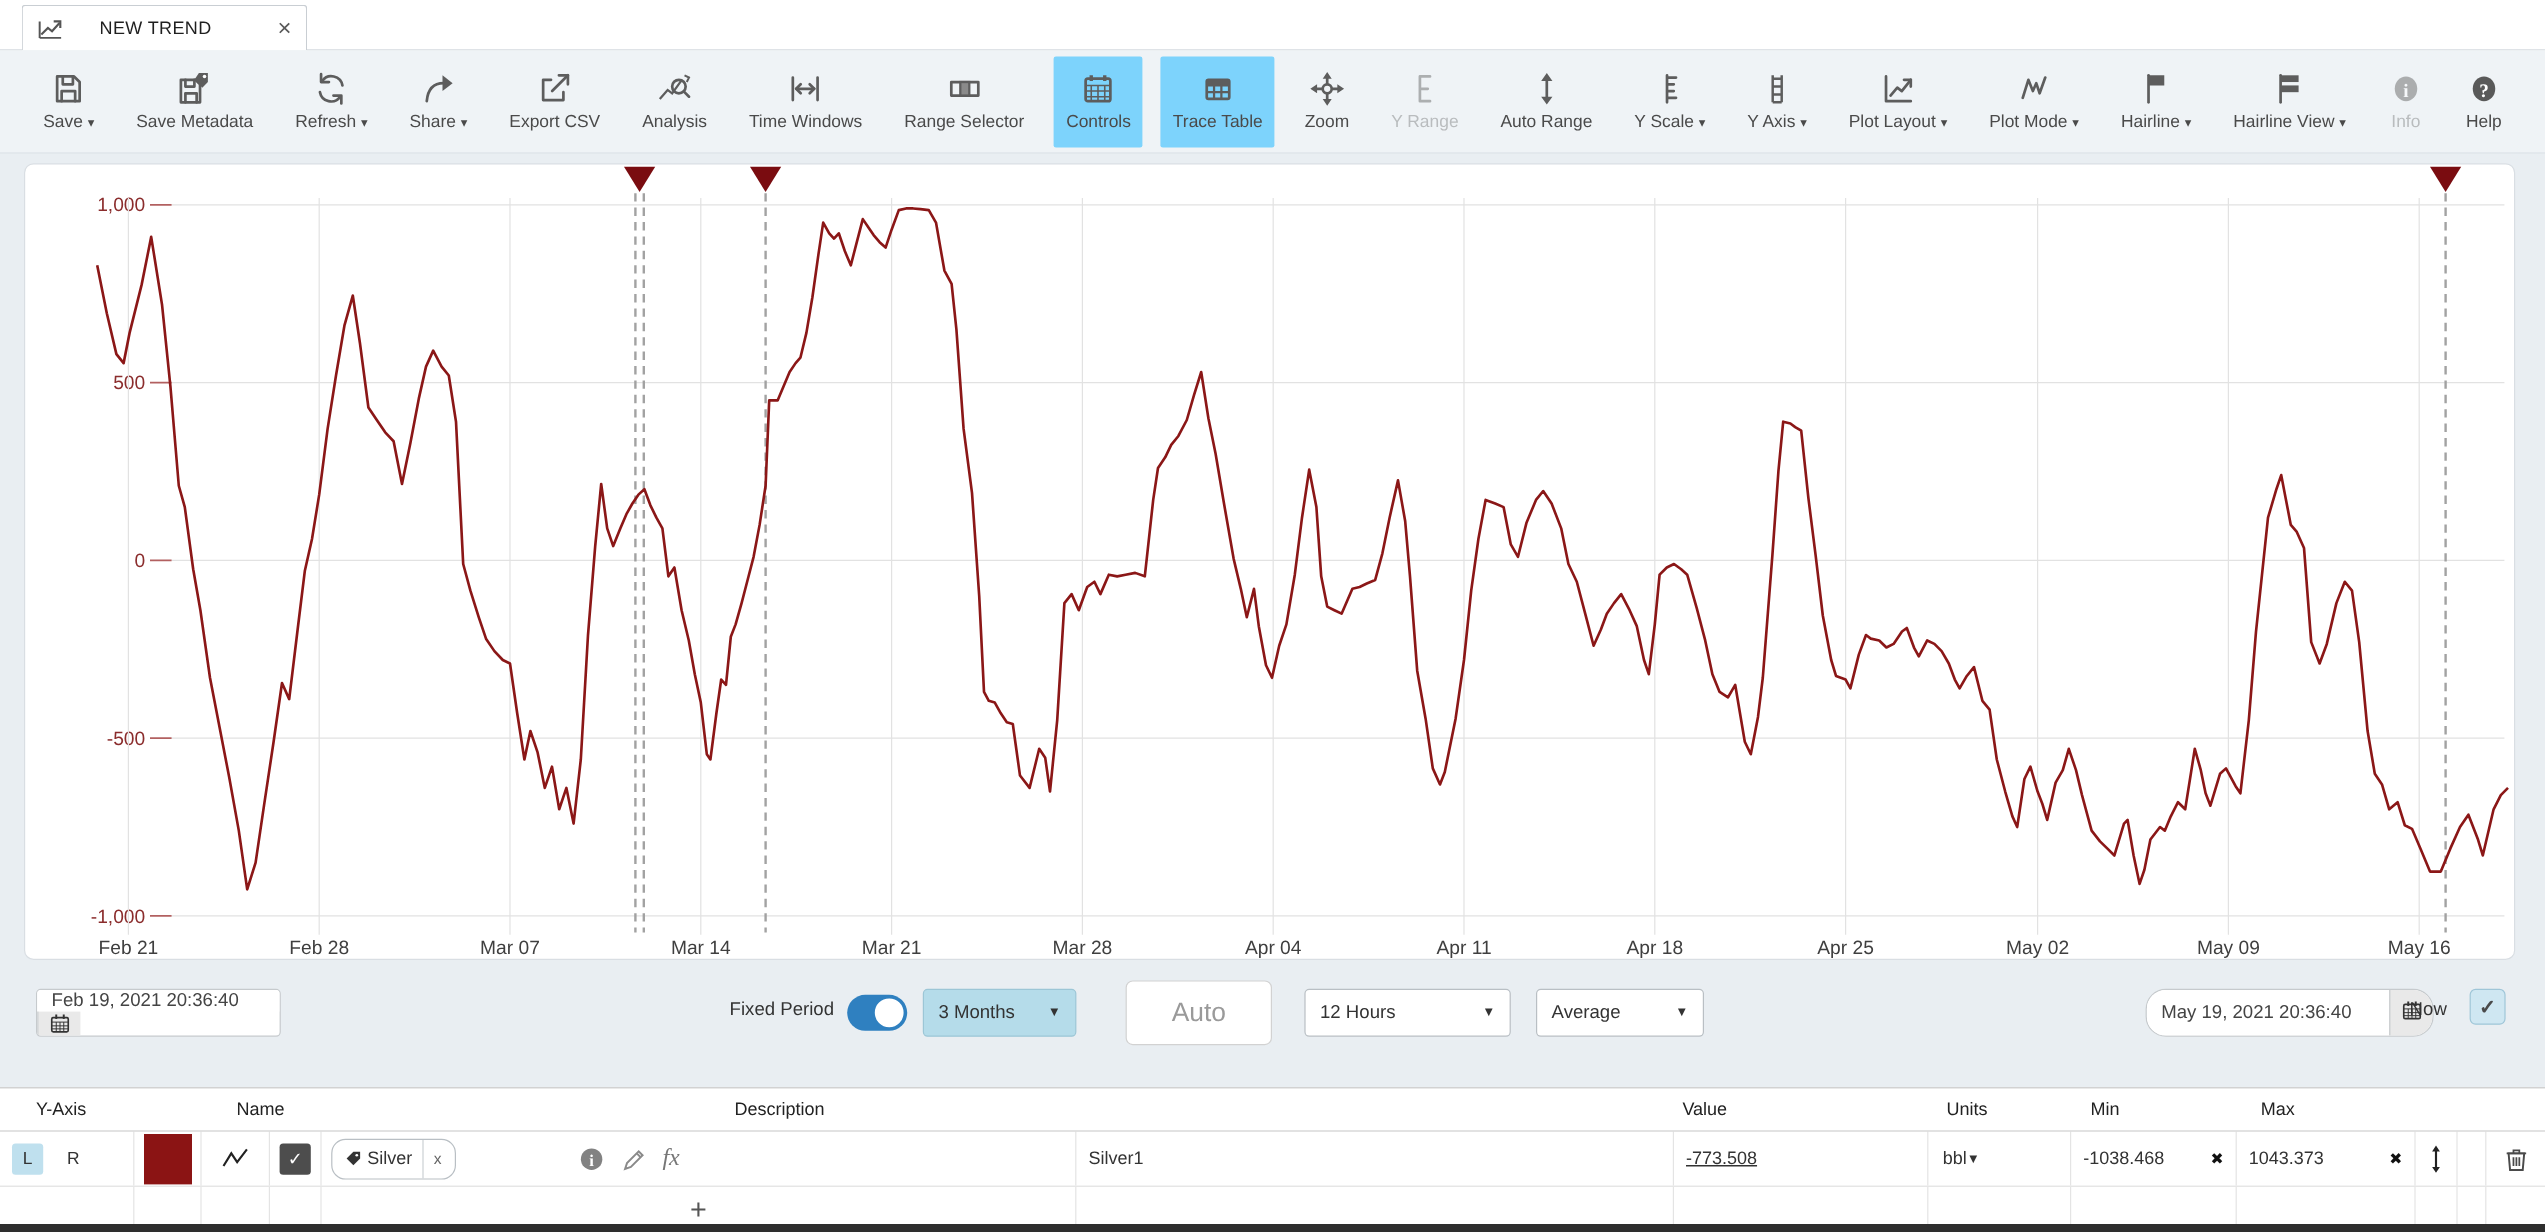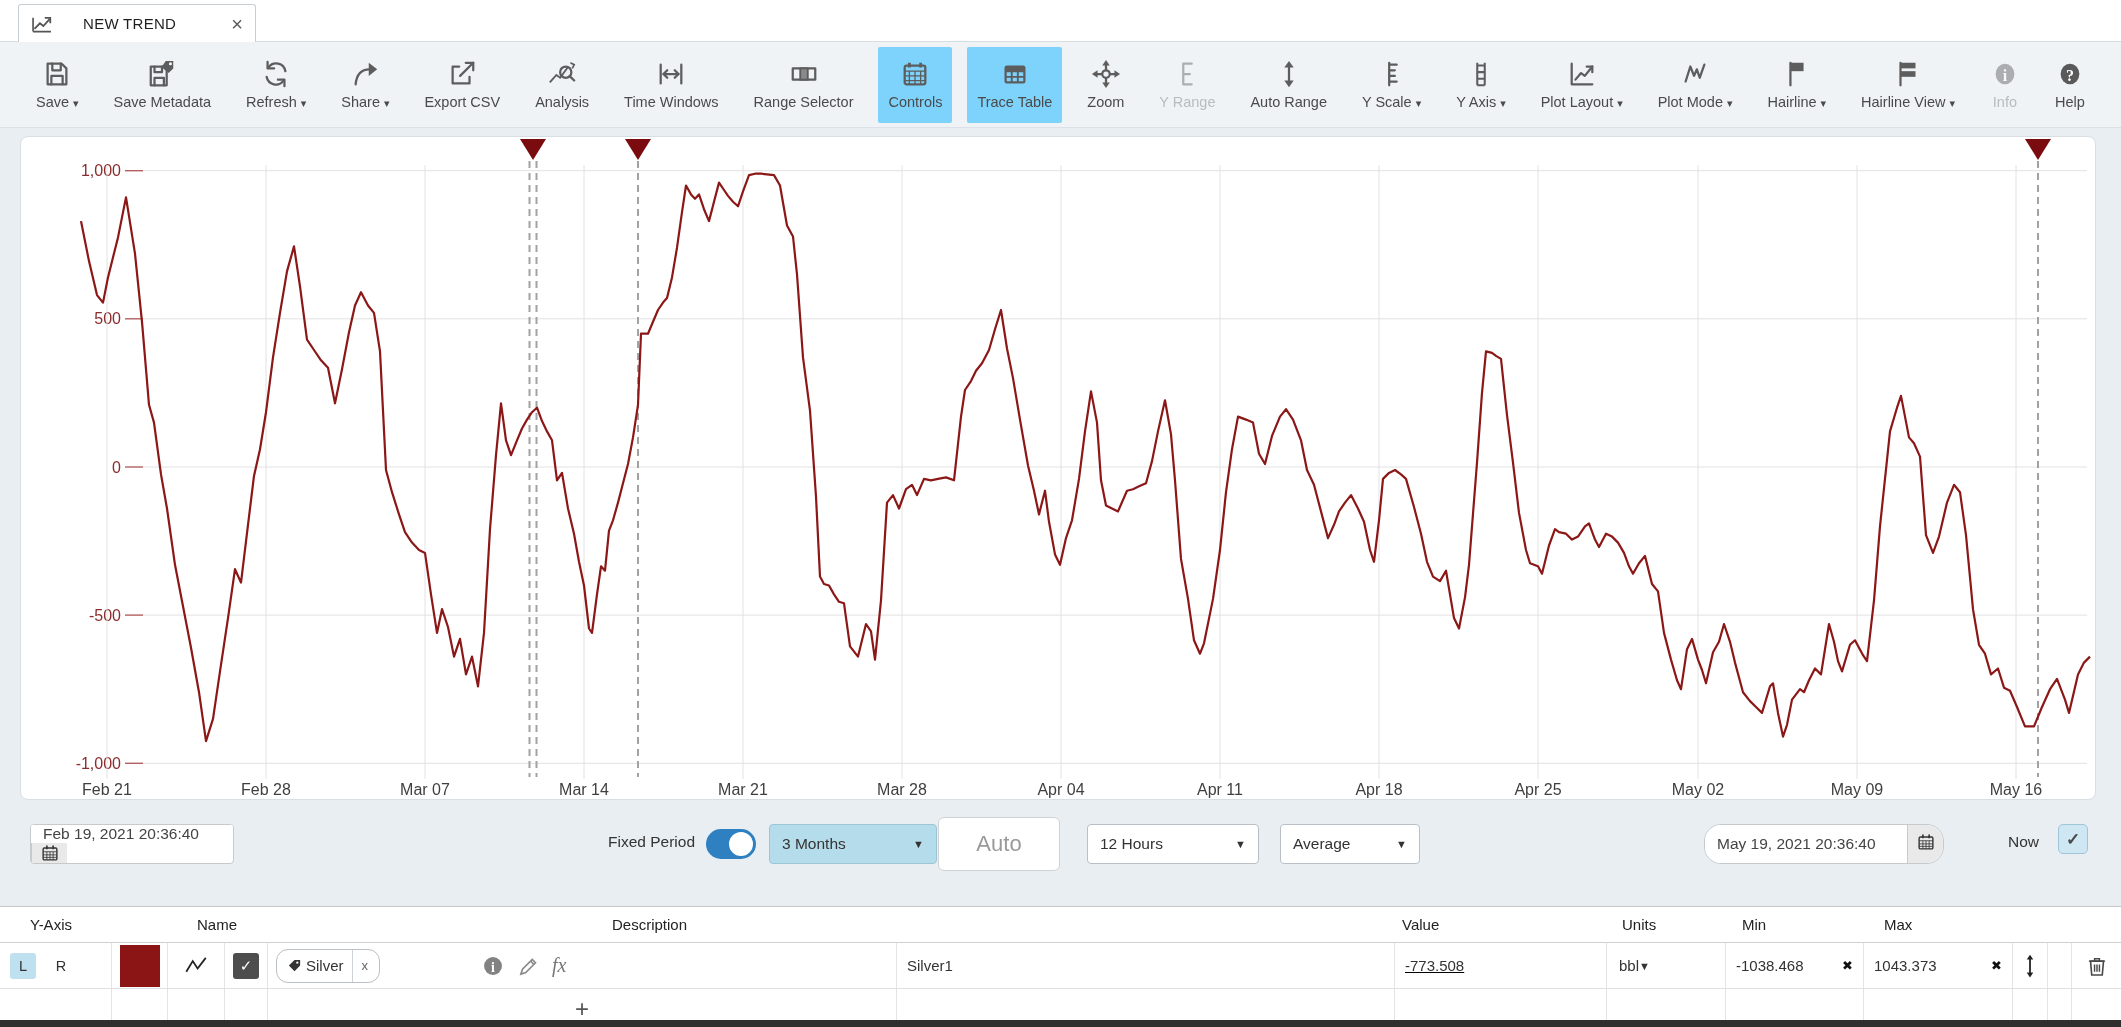--- a/index.html
+++ b/index.html
@@ -385,38 +385,38 @@
             <path d="M5 14h22M11 14v13M16 14v13M21 14v13M5 19h22M5 23h22" fill="none" stroke="#333" stroke-width="1.3"></path>
           </svg></span>
     </div>
   </div>
 
   <span class="ctl-label" style="left:560px; top:33px; width:135px; text-align:right;">Fixed Period</span>
   <div class="toggle">
     <div class="knob"></div>
   </div>
 
-  <div class="selectbox blue" style="left:769px; top:24px; width:168px;">
+  <div class="selectbox blue" style="left:769px; top:24px; width:128px;">
     <span>3 Months</span>
     <span class="arr">▼</span>
   </div>
 
   <div class="autobtn">Auto</div>
 
   <div class="selectbox" style="left:1087px; top:24px; width:172px;">
     <span>12 Hours</span>
     <span class="arr">▼</span>
   </div>
 
   <div class="selectbox" style="left:1280px; top:24px; width:140px;">
     <span>Average</span>
     <span class="arr">▼</span>
   </div>
 
-  <div class="dategroup" style="left:1704px; top:24px;border-radius:17px;">
+  <div class="dategroup" style="left:1788px; top:24px;border-radius:17px;">
     <input class="dateinput" style="width: 202px;" value="May 19, 2021 20:36:40">
     <div class="calbtn">
       <span><svg viewBox="0 0 32 32">
             <rect x="5" y="8" width="22" height="19" rx="2" fill="none" stroke="#333" stroke-width="2.2"></rect>
             <path d="M11 4v6M21 4v6" fill="none" stroke="#333" stroke-width="2.6"></path>
             <path d="M5 14h22M11 14v13M16 14v13M21 14v13M5 19h22M5 23h22" fill="none" stroke="#333" stroke-width="1.3"></path>
           </svg></span>
     </div>
   </div>
 

